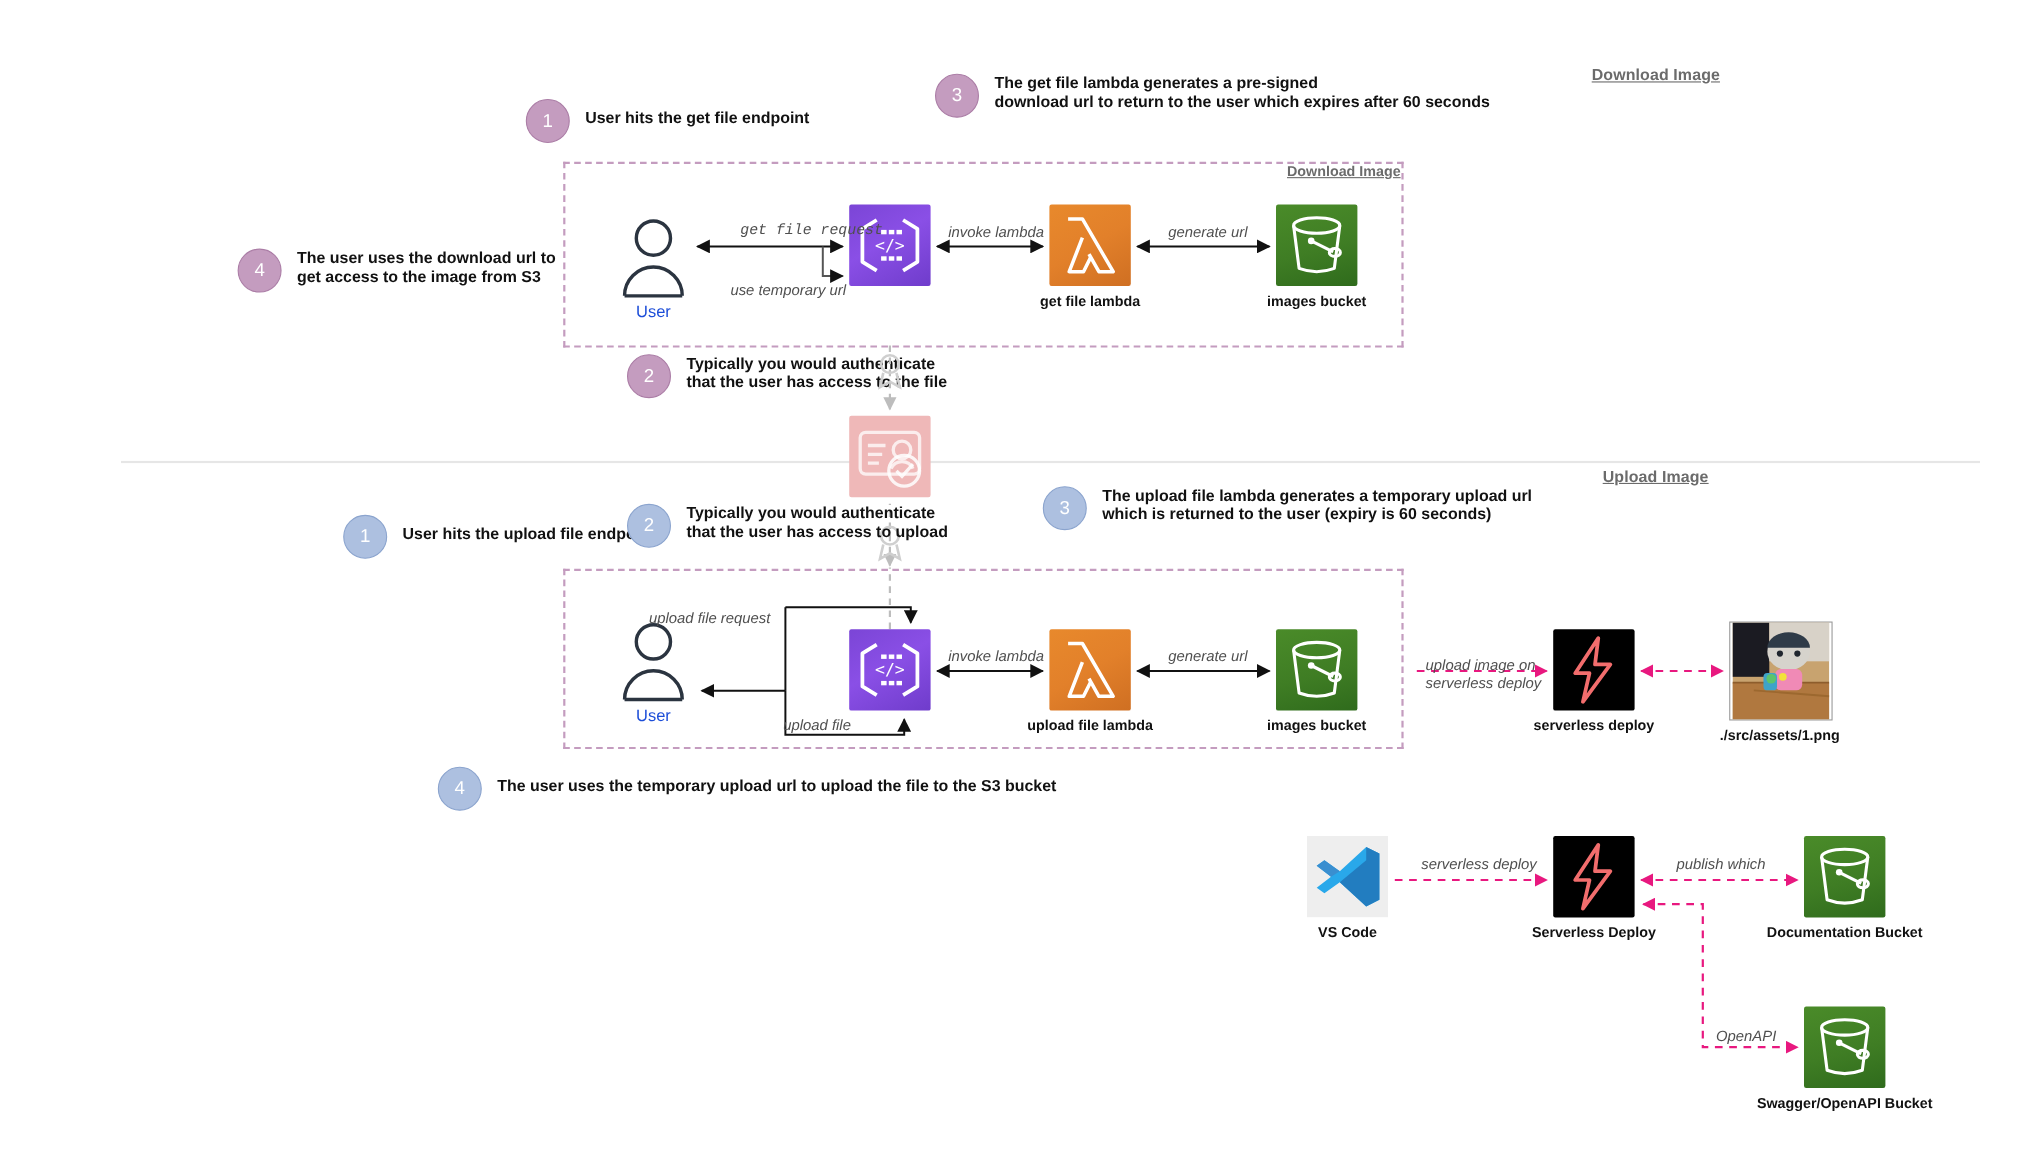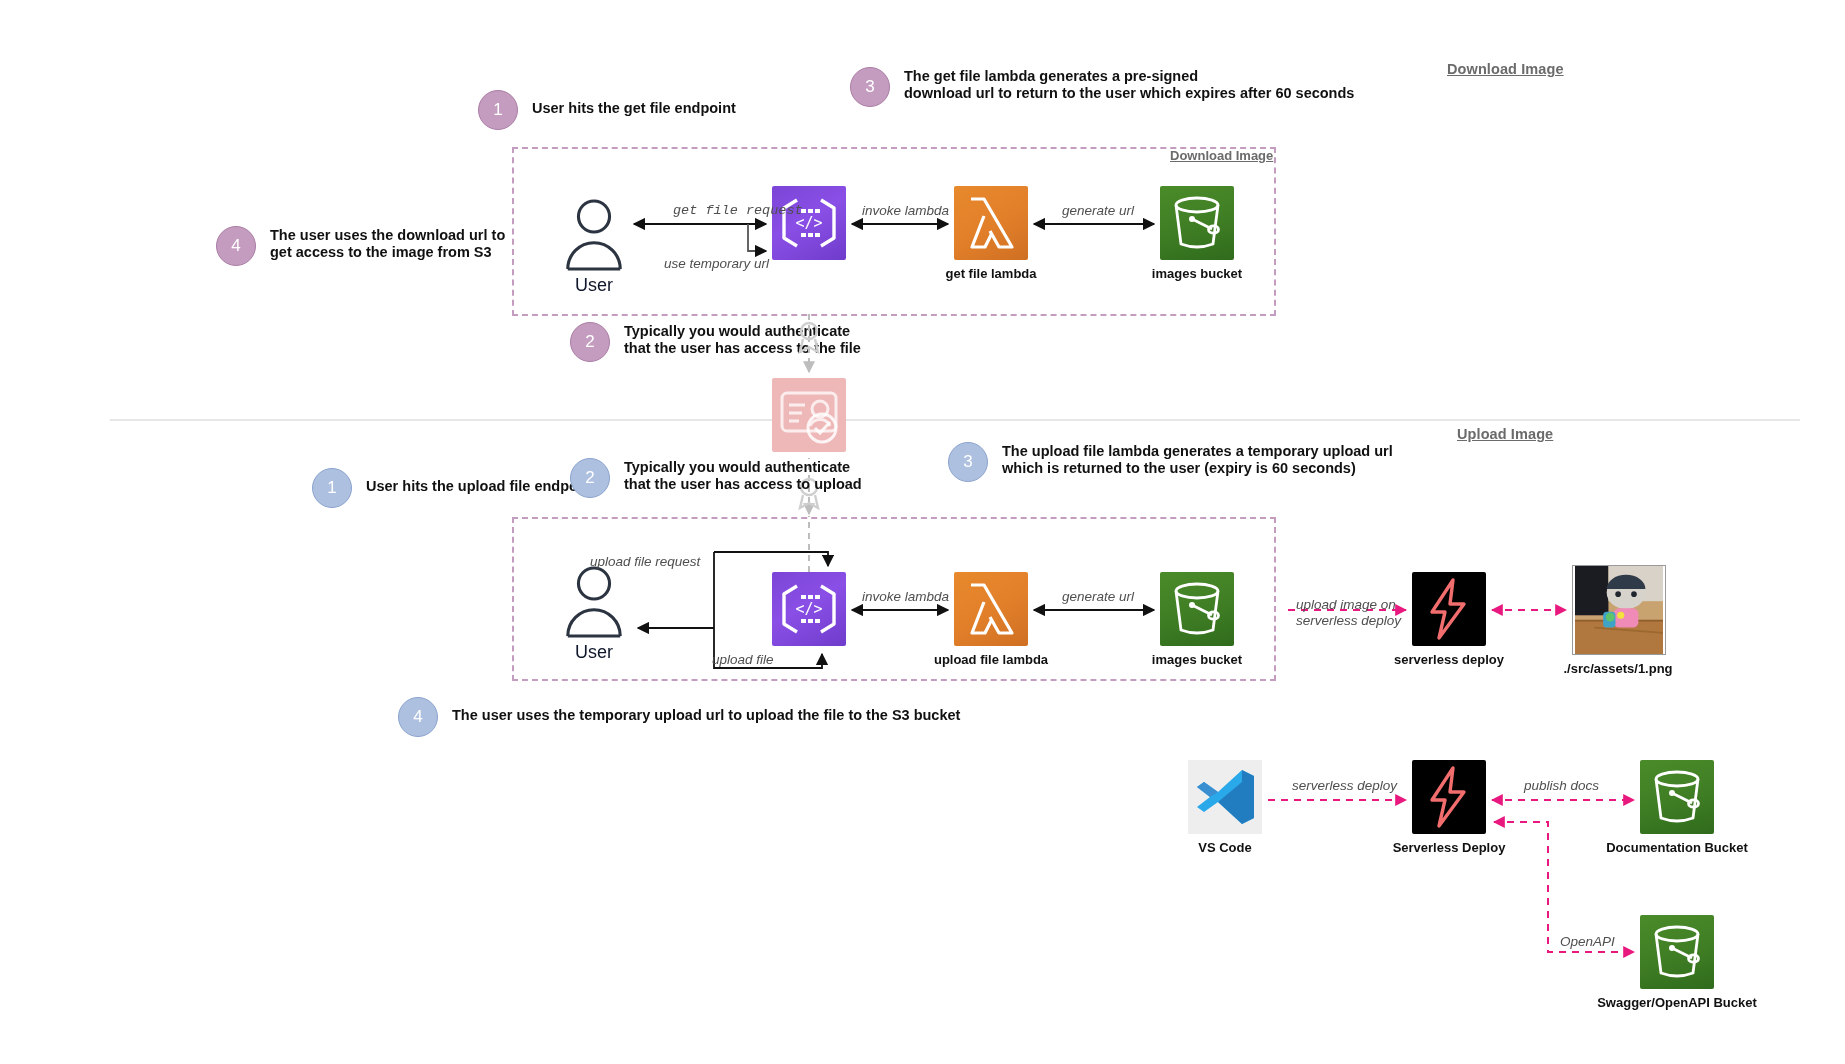--- a/index.html
+++ b/index.html
@@ -25,21 +25,21 @@
   
   .group{position:absolute;border:2px dashed #c49cbf;background:transparent;}
   .group-label{position:absolute;font-size:13px;font-weight:bold;color:#6b6b6b;
       text-decoration:underline;}
 
   
   .tile{position:absolute;}
   .tile .sq{width:74px;height:74px;border-radius:2px;display:block;}
   .tile .cap{position:absolute;left:50%;transform:translateX(-50%);
       top:80px;white-space:nowrap;font-size:13px;font-weight:bold;color:#111;}
-  .tile .cap.plain{font-weight:400;font-size:18px;color:#0f172a;}
+  .tile .cap.plain{font-weight:400;font-size:15px;color:#1d4ed8;}
 
   .apigw{background:linear-gradient(150deg,#7b45d6 0%,#8a4fe6 45%,#6f3ccb 100%);}
   .lambda{background:linear-gradient(150deg,#e8892c 0%,#e2802a 50%,#cf6f22 100%);}
   .s3{background:linear-gradient(165deg,#4a8b29 0%,#3f7d24 55%,#2f6b1c 100%);}
   .cognito{background:#efb8b8;}
   .sls{background:#000000;}
 
   .elabel{position:absolute;font-size:13.5px;font-style:italic;color:#4f4f4f;
       white-space:pre-line;line-height:16px;}
 
@@ -350,16 +350,16 @@
     <div class="cap">Swagger/OpenAPI Bucket</div>
   </div>
 
   <svg class="abs" style="left:0;top:0;width:1845px;height:1064px;pointer-events:none">
     <line x1="1268" y1="800" x2="1406" y2="800" stroke="#e8187f" stroke-width="2" stroke-dasharray="7 6" marker-end="url(#arrP)"></line>
     <line x1="1492" y1="800" x2="1634" y2="800" stroke="#e8187f" stroke-width="2" stroke-dasharray="7 6" marker-start="url(#arrP)" marker-end="url(#arrP)"></line>
     <polyline points="1494,822 1548,822 1548,952 1634,952" fill="none" stroke="#e8187f" stroke-width="2" stroke-dasharray="7 6" marker-start="url(#arrP)" marker-end="url(#arrP)"></polyline>
   </svg>
 
   <div class="elabel" style="left:1292px;top:778px;">serverless deploy</div>
-  <div class="elabel" style="left:1524px;top:778px;">publish docs</div>
+  <div class="elabel" style="left:1524px;top:778px;">publish which</div>
   <div class="elabel" style="left:1560px;top:934px;">OpenAPI</div>
 
 </div>
 
 </body></html>

